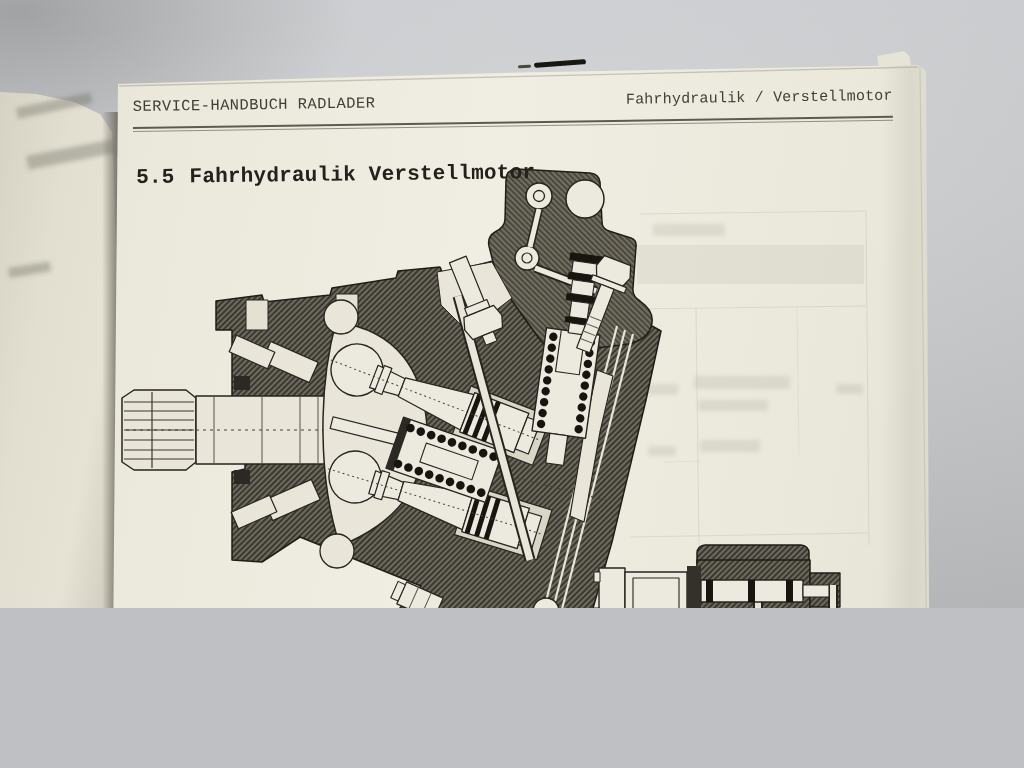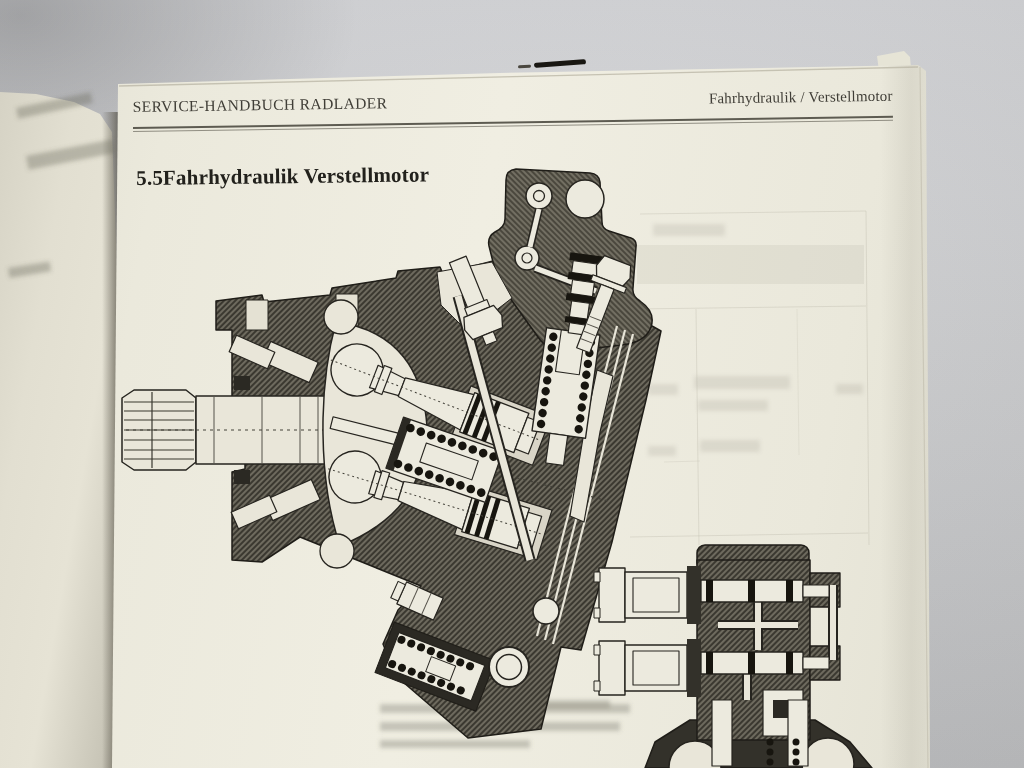--- a/index.html
+++ b/index.html
@@ -1,17 +1,17 @@
 <!DOCTYPE html>
 <html><head>
 <meta charset="utf-8">
 <style>
   html,body{margin:0;padding:0;background:#bfc0c3;}
-  #stage{position:relative;width:1024px;height:768px;overflow:hidden;
-         font-family:Liberation Serif, serif;
+  #stage{position:relative;width:1024px;height:608px;overflow:hidden;
+         font-family:Liberation Mono, monospace;
          background:
            radial-gradient(55% 45% at 2% 2%, rgba(0,0,0,0.20), rgba(0,0,0,0) 60%),
            radial-gradient(120% 95% at 55% 35%, rgba(255,255,255,0.10), rgba(0,0,0,0.10)),
            linear-gradient(180deg,#d4d5d8 0%,#cbccce 45%,#c2c3c5 100%);}
   .abs{position:absolute;}
 
   
   #prev-page{left:0;top:0;width:132px;height:768px;
     clip-path:polygon(0 92px,36px 94px,74px 102px,100px 114px,112px 132px,118px 300px,120px 768px,0 768px);
     background:linear-gradient(100deg,#d3d0c2 0%,#e2dfd1 35%,#e6e3d5 62%,#c8c5b7 88%,#a7a396 100%);}
@@ -36,21 +36,21 @@
   #header-row{left:133px;top:98px;width:760px;height:24px;display:flex;
     justify-content:space-between;align-items:baseline;
     transform:rotate(-0.85deg);transform-origin:0 100%;color:#403e37;}
   #header-row .hl{font-size:15.5px;letter-spacing:0.4px;}
   #header-row .hr{font-size:15px;letter-spacing:0.2px;}
   #header-rule{left:133px;top:127px;width:760px;transform:rotate(-0.85deg);transform-origin:0 0;}
   #header-rule .r1{border-top:2.5px solid #5d5b51;}
   #header-rule .r2{margin-top:2px;border-top:1.5px solid #716f64;opacity:.75;}
   #section-title{left:136px;top:166px;transform:rotate(-0.7deg);transform-origin:0 0;
     font-size:21px;font-weight:bold;color:#22211c;letter-spacing:0.2px;white-space:nowrap;}
-  #section-title .num{}
+  #section-title .num{margin-right:15px;}
 
   
   #marker-streak{left:534px;top:61px;width:52px;height:5px;background:#191712;
     border-radius:3px;transform:rotate(-4deg);}
   #marker-streak2{left:518px;top:65px;width:13px;height:3px;background:#4a473f;
     border-radius:2px;transform:rotate(-4deg);}
 
   svg{position:absolute;left:0;top:0;pointer-events:none;}
 </style>
 </head>

